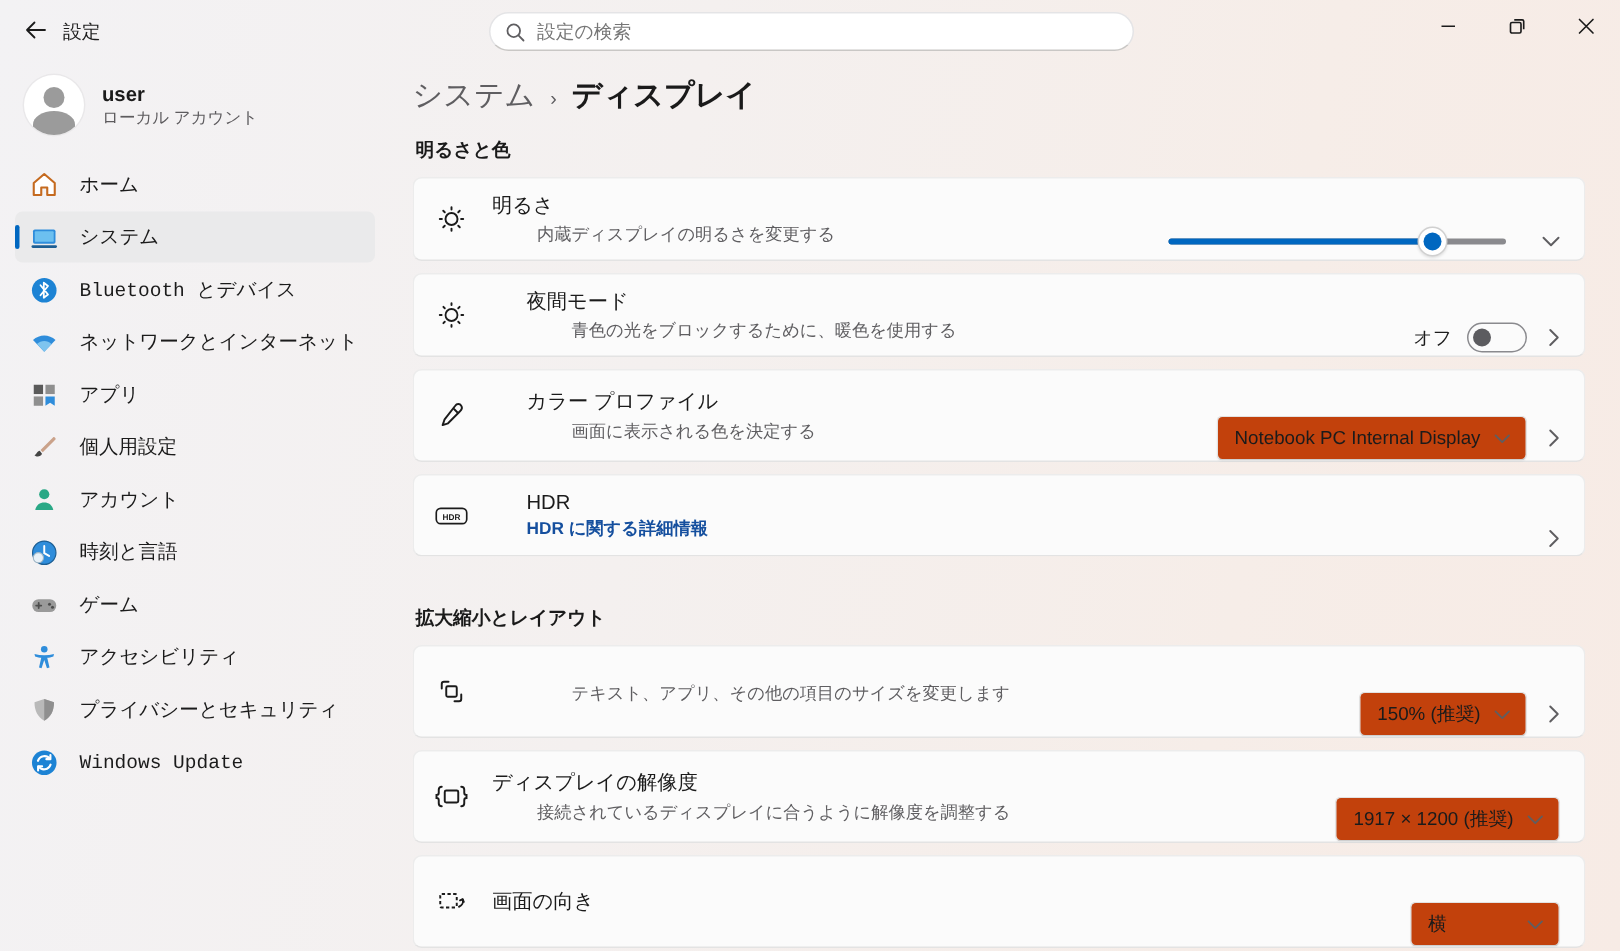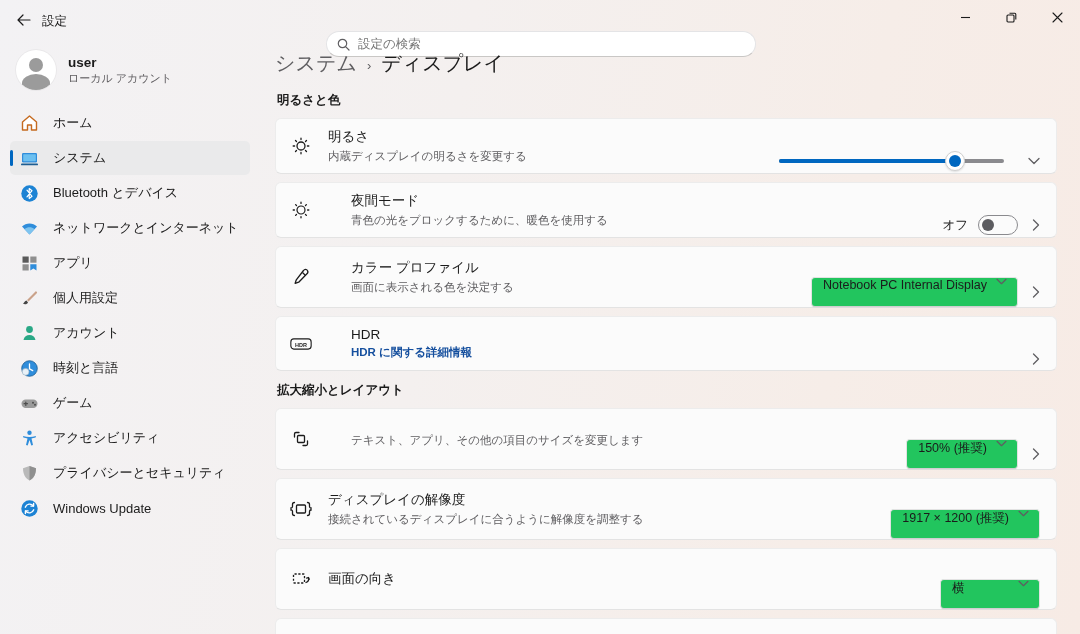--- a/index.html
+++ b/index.html
@@ -9,81 +9,81 @@
     background:linear-gradient(100deg,#f3f2f4 0%,#f4f0ef 40%,#f6ede8 75%,#f7ebe5 100%);
     color:#1b1b1b; position:relative;
   }
   
   .titlebar { position:absolute; top:0; left:0; right:0; height:40px; }
   .back-btn { position:absolute; left:8px; top:6px; width:30px; height:28px; border-radius:5px;
     display:flex; align-items:center; justify-content:center; font-size:15px; color:#1b1b1b; cursor:pointer; }
   .app-title { position:absolute; left:42px; top:13px; font-size:12.5px; color:#1b1b1b; }
   .searchbox { position:absolute; left:326px; top:8px; width:430px; height:26px;
     background:#ffffff; border:1px solid #e4e4e6; border-bottom-color:#c9c7c5; border-radius:14px;
-    display:flex; align-items:center; padding:4px 10px;margin-top:23px; }
+    display:flex; align-items:center; padding:4px 10px; }
   .searchbox svg { flex:0 0 auto; margin-right:8px; }
   .searchbox input { border:none; outline:none; background:transparent; flex:1; font-size:12.5px;
     font-family:"Liberation Sans","DejaVu Sans",sans-serif; color:#1b1b1b; }
   .searchbox input::placeholder { color:#767676; }
   .win-controls { position:absolute; right:0; top:0; height:34px; display:flex; }
   .win-btn { width:46px; height:34px; display:flex; align-items:center; justify-content:center; cursor:pointer; }
   
   .sidebar { position:absolute; top:40px; left:0; width:260px; bottom:0; padding:6px 10px 0 10px; }
   .profile { display:flex; align-items:center; padding:4px 6px 14px 6px; cursor:pointer; }
   .avatar { width:40px; height:40px; border-radius:50%; background:#ffffff; position:relative; overflow:hidden;
     box-shadow:0 0 0 1px rgba(0,0,0,0.04); }
   .avatar .head { position:absolute; left:13px; top:8px; width:14px; height:14px; border-radius:50%; background:#9b9b9b; }
   .avatar .bodyp { position:absolute; left:6px; top:24px; width:28px; height:18px; border-radius:50% 50% 0 0; background:#9b9b9b; }
   .profile-text { margin-left:12px; }
   .profile-name { font-size:13.5px; font-weight:bold; color:#1b1b1b; }
   .profile-sub { font-size:11px; color:#5d5b5e; margin-top:1px; }
   .nav { margin-top:2px; }
   .nav-item { position:relative; display:flex; align-items:center; height:34px; border-radius:5px;
-    padding:0 10px; margin-bottom:1px; cursor:pointer; font-size:13px; color:#1b1b1b; }
+    padding:0 10px; margin-bottom:1px; cursor:pointer; font-size:13px; color:#1b1b1b;font-family:Liberation Mono, monospace; }
   .nav-item.selected { background:#eaeaeb; }
   .nav-item.selected::before { content:""; position:absolute; left:0; top:9px; width:3px; height:16px;
     border-radius:2px; background:var(--accent); }
   .nav-icon { width:19px; height:19px; margin-right:14px; display:flex; align-items:center; justify-content:center; }
   
   .content { position:absolute; top:40px; left:260px; right:0; bottom:0; padding:10px 23px 0 15px; }
   .breadcrumb { display:flex; align-items:baseline; height:32px; margin-bottom:6px; }
   .crumb-parent { font-size:20px; color:#5f5e61; cursor:pointer; }
   .crumb-sep { font-size:13px; color:#5f5e61; margin:0 10px; }
-  .crumb-current { font-size:20px; font-weight:400; color:#1a1a1a; }
+  .crumb-current { font-size:20px; font-weight:700; color:#1a1a1a; }
   .section-label { font-size:12.5px; font-weight:bold; color:#1a1a1a; margin:10px 0 9px 2px; }
-  .section-label.second { margin-top:11px; }
+  .section-label.second { margin-top:33px; }
   .card { background:#fbfbfb; border:1px solid #ececec; border-bottom-color:#e3e3e3; border-radius:6px;
     min-height:55px; display:flex; align-items:center; padding:0 16px 0 14px; margin-bottom:8px; }
   .card.clickable { cursor:pointer;gap:23px; }
   .row-icon { width:22px; height:22px; flex:0 0 auto; margin-right:16px; display:flex; align-items:center; justify-content:center; color:#1b1b1b; }
   .row-text { flex:1; min-width:0; padding:9px 0; }
   .row-title { font-size:13.5px; color:#1b1b1b; }
-  .row-sub { font-size:11.5px; color:#5f5e61; margin-top:3px; }
+  .row-sub { font-size:11.5px; color:#5f5e61; margin-top:3px;margin-left:30px; }
   .row-link { font-size:11.5px; font-weight:bold; color:#154f9e; margin-top:3px; cursor:pointer; }
   .row-controls { display:flex; align-items:center; flex:0 0 auto;margin-top:30px; }
   
   .slider { position:relative; width:225px; height:4px; border-radius:2px; background:#8a8a8e; margin-right:20px; cursor:pointer; }
   .slider-fill { position:absolute; left:0; top:0; height:4px; border-radius:2px; background:var(--accent); }
   .slider-thumb { position:absolute; right:-10px; top:50%; transform:translateY(-50%); width:20px; height:20px;
     border-radius:50%; background:#ffffff; border:1px solid #d0d0d0; box-shadow:0 1px 2px rgba(0,0,0,0.12);
     display:flex; align-items:center; justify-content:center; }
   .slider-thumb::after { content:""; width:12px; height:12px; border-radius:50%; background:var(--accent); }
   
   .chev { display:flex; align-items:center; justify-content:center; color:#5f5e61; }
   .chev-down { margin-left:4px; }
   .chev-right { margin-left:14px; }
   
   .state-label { font-size:12.5px; color:#1b1b1b; margin-right:10px; }
   .toggle-off { width:40px; height:20px; border:1px solid #8a8a8e; border-radius:10px; position:relative; cursor:pointer; background:transparent; }
   .toggle-off::after { content:""; position:absolute; left:3px; top:3px; width:12px; height:12px; border-radius:50%; background:#5c5c60; }
   .toggle-on-disabled { width:40px; height:20px; border-radius:10px; background:#bfbfc3; position:relative; }
   .toggle-on-disabled::after { content:""; position:absolute; right:3px; top:3px; width:14px; height:14px; border-radius:50%; background:#ffffff; }
   
-  .dropdown { background:#22c55e; border:1px solid #e2e2e2; border-bottom-color:#cfcfcf; border-radius:4px;
-    height:30px; display:flex; align-items:flex-start; padding:0 10px 0 11px; font-size:12.5px; color:#1b1b1b; cursor:pointer;
+  .dropdown { background:#c2410c; border:1px solid #e2e2e2; border-bottom-color:#cfcfcf; border-radius:4px;
+    height:30px; display:flex; align-items:center; padding:0 10px 0 11px; font-size:12.5px; color:#1b1b1b; cursor:pointer;
     box-shadow:0 1px 1px rgba(0,0,0,0.03); }
   .dropdown .dd-label { margin-right:9px; white-space:nowrap; }
   .dropdown.narrow { min-width:100px; justify-content:space-between; }
   
   .card.disabled .row-title, .card.disabled .state-label { color:#9d9da0; }
   .card.disabled .row-icon { color:#9d9da0; }
   .card.rotation { margin-bottom:0; height:56px; }
 </style>
 </head>
 <body style="--accent: #0067c0;">

